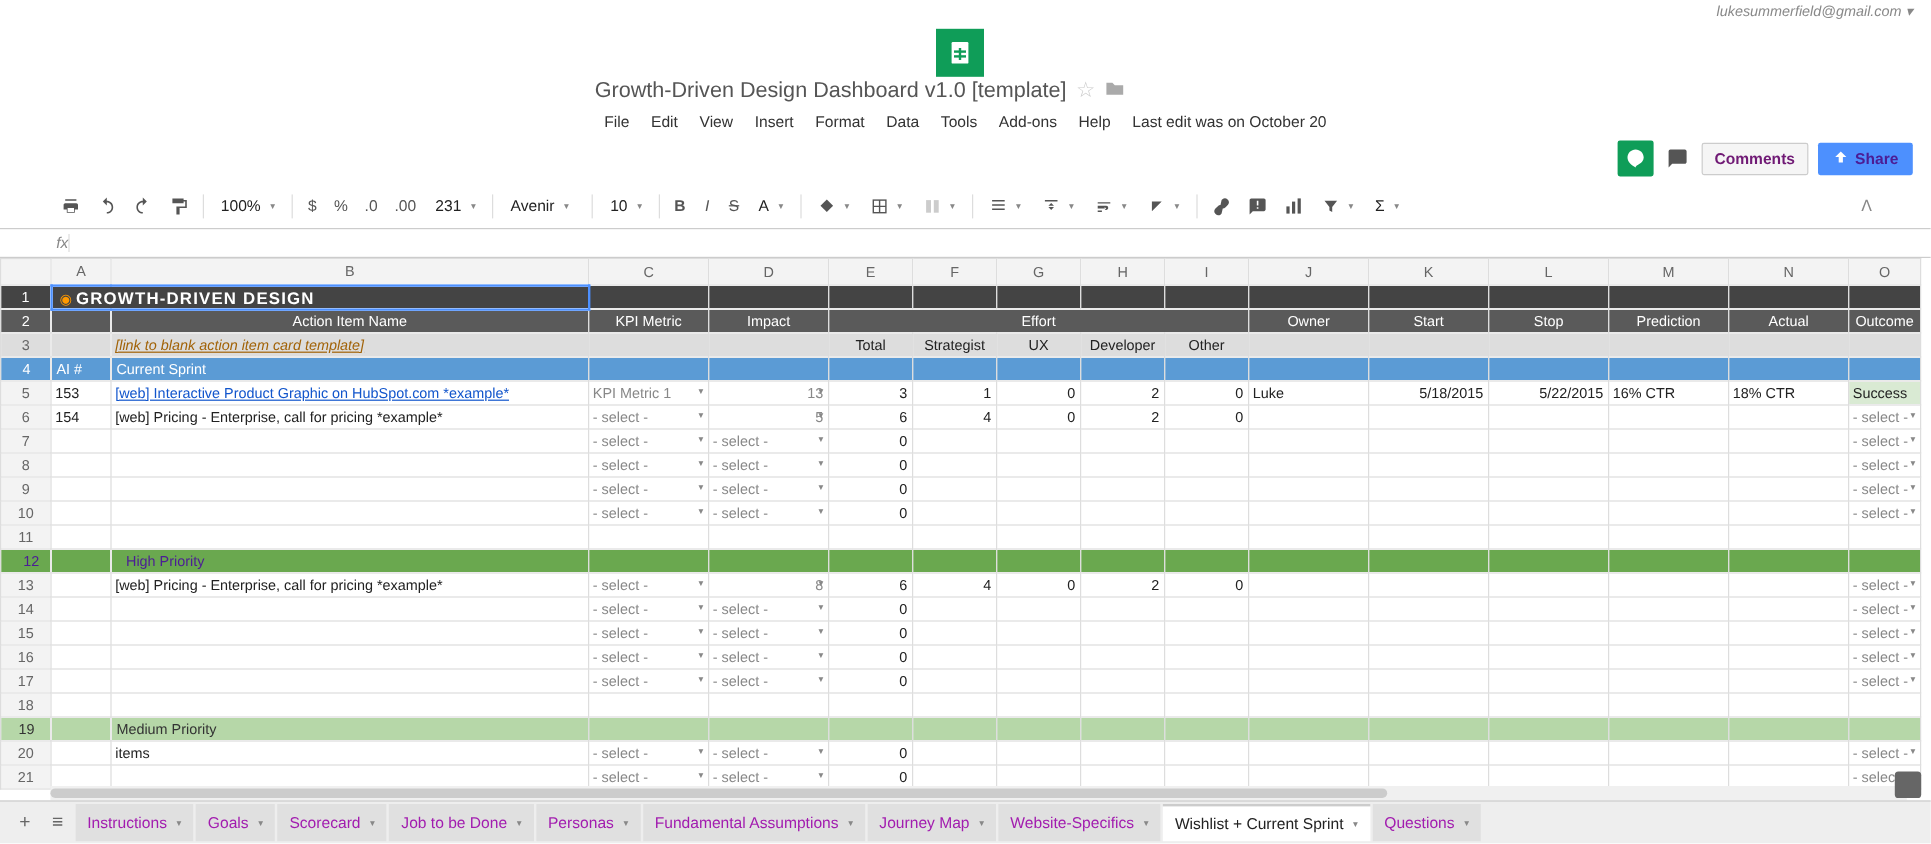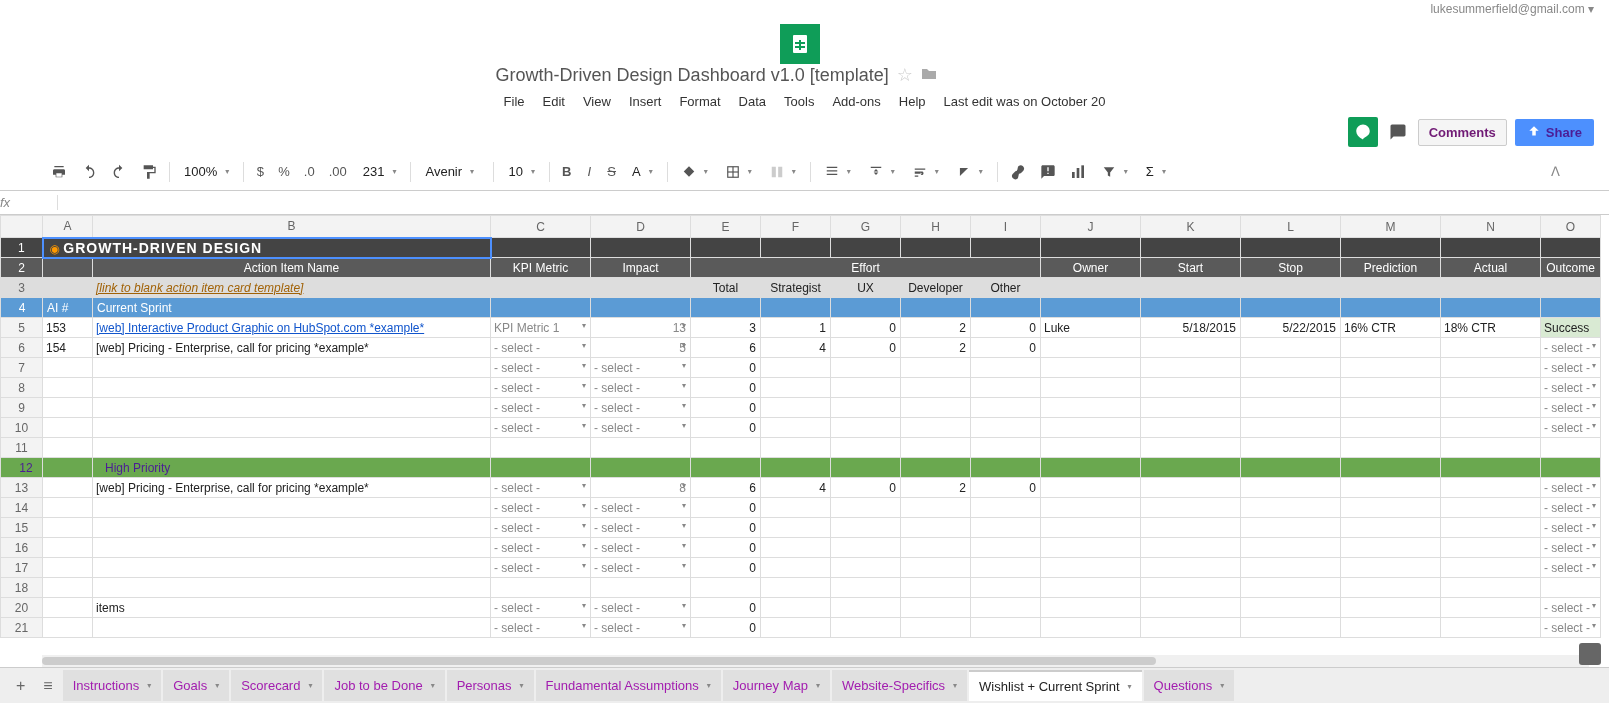--- a/index.html
+++ b/index.html
@@ -19,21 +19,21 @@
 .btn-comments { background:#f5f5f5; border:1px solid #ccc; padding:5px 10px; border-radius:2px; cursor:pointer; font-size:13px; font-weight:bold; color:#701a75; }
 .hangout { width:30px; height:30px; background:#0f9d58; border-radius:2px; display:flex; align-items:center; justify-content:center; cursor:pointer; }
 .chat-icon { width:24px; height:24px; display:flex; align-items:center; justify-content:center; cursor:pointer; color:#555; }
 .toolbar { display:flex; align-items:center; padding:6px 45px; border-bottom:1px solid #ccc; gap:2px; height:38px; }
 .toolbar .tb { padding:4px 6px; cursor:pointer; color:#555; display:flex; align-items:center; border-radius:2px; min-width:20px; justify-content:center; }
 .toolbar .sep { width:1px; height:20px; background:#ddd; margin:0 4px; }
 .toolbar .dd { display:flex; align-items:center; padding:4px 8px; cursor:pointer; gap:4px; }
 .toolbar .dd::after { content:"▾"; font-size:8px; color:#888; margin-left:4px; }
 .toolbar .dd-wide { min-width:70px; }
 .fx-bar { display:flex; align-items:center; border-bottom:1px solid #ccc; height:24px; }
-.fx-label { width:58px; text-align:left; font-style:italic; color:#888; border-right:1px solid #ddd; font-size:13px; }
+.fx-label { width:58px; text-align:right; font-style:italic; color:#888; border-right:1px solid #ddd; font-size:13px; }
 .fx-input { flex:1; padding:2px 8px; }
 .grid { position:relative; overflow:auto; height:calc(703px - 170px); }
 table { border-collapse:collapse; table-layout:fixed; }
 th, td { border:1px solid #ddd; font-size:12px; height:20px; overflow:hidden; white-space:nowrap; text-overflow:clip; padding:0 3px; }
 .col-hdr { background:#f3f3f3; color:#666; text-align:center; font-weight:normal; height:22px; position:sticky; top:0; }
 .row-hdr { background:#f3f3f3; color:#666; text-align:center; font-weight:normal; width:42px; min-width:42px; }
 .corner { background:#f3f3f3; }
 .dark-row td { background:#444; color:#fff; }
 .dark-row .brand { font-weight:bold; font-size:14px; letter-spacing:1px; }
 .header-row td { background:#5a5a5a; color:#fff; text-align:center; }
@@ -47,21 +47,21 @@
 .cell-dd::after { content:"▾"; position:absolute; right:4px; font-size:8px; color:#888; }
 .num { text-align:right; padding-right:4px; }
 .selected-cell { border:2px solid #4d90fe !important; }
 .tabs { position:absolute; bottom:0; left:0; right:0; height:36px; background:#eee; border-top:1px solid #ccc; display:flex; align-items:center; padding:0 8px; gap:2px; }
 .tab-add, .tab-menu { padding:6px 8px; cursor:pointer; color:#666; font-size:16px; }
 .tab { background:#e0e0e0; padding:7px 10px; cursor:pointer; display:flex; align-items:center; gap:4px; font-size:13px; color:#a21caf; border-radius:0; }
 .tab.active { background:#fff; color:#222; border-top:2px solid #ccc; font-weight:normal; }
 .tab::after { content:"▾"; font-size:8px; color:#888; margin-left:4px; }
 .explore { position:absolute; bottom:38px; right:8px; width:22px; height:22px; background:#666; border-radius:3px; cursor:pointer; }
 .collapse-tb { margin-left:auto; cursor:pointer; color:#888; padding:4px; }
-.top-right-row { display:flex; justify-content:flex-end; padding:2px 15px 0 0; }
+.top-right-row { display:flex; justify-content:flex-end; padding:2px 15px 0 0;font-style:italic; }
 .bottom-header-row { display:flex; justify-content:flex-end; align-items:center; gap:8px; padding:4px 15px 6px 0; }
 .scroll-h { position:absolute; bottom:36px; left:42px; right:20px; height:12px; background:#f0f0f0; }
 .scroll-h-thumb { background:#ccc; height:8px; margin-top:2px; border-radius:4px; }
 </style>
 </head>
 <body>
 
 <div class="top-right-row">
   <span class="user-email"><span>lukesummerfield@gmail.com</span> ▾</span>
 </div>
@@ -573,20 +573,38 @@
           <td></td>
           <td></td>
           <td></td>
           <td></td>
           <td></td>
           <td></td>
           <td></td>
           <td></td>
           <td></td>
         </tr>
+        <tr class="lightgreen-row">
+          <td class="row-hdr">19</td>
+          <td></td>
+          <td>Medium Priority</td>
+          <td></td>
+          <td></td>
+          <td></td>
+          <td></td>
+          <td></td>
+          <td></td>
+          <td></td>
+          <td></td>
+          <td></td>
+          <td></td>
+          <td></td>
+          <td></td>
+          <td></td>
+        </tr>
         <tr>
           <td class="row-hdr">20</td>
           <td></td>
           <td>items</td>
           <td class="cell-dd">- select -</td>
           <td class="cell-dd">- select -</td>
           <td class="num">0</td>
           <td></td>
           <td></td>
           <td></td>

